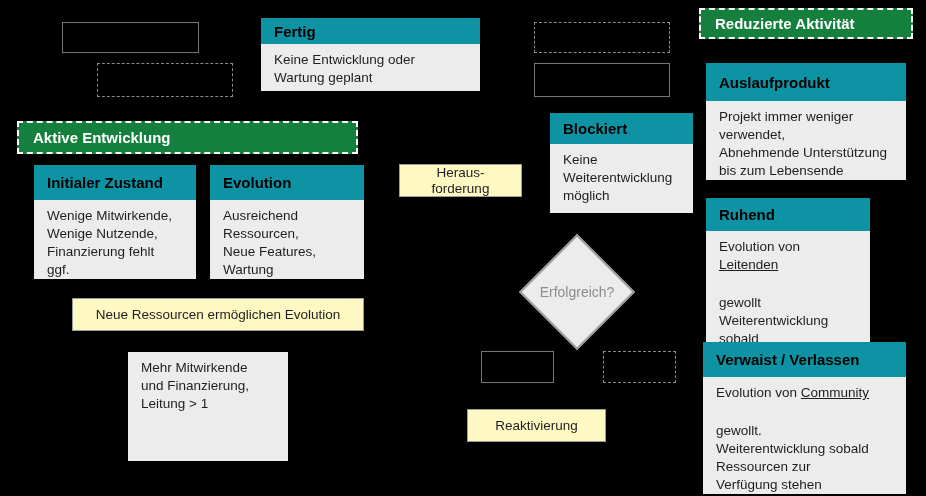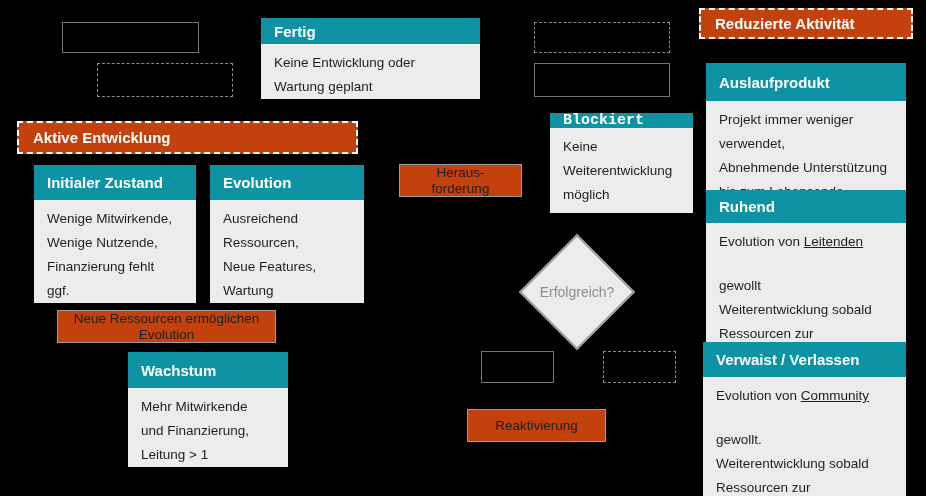--- a/index.html
+++ b/index.html
@@ -6,67 +6,67 @@
   #canvas{
     position:relative;
     width:926px;height:496px;
     background:#000;
     font-family:"Liberation Sans", sans-serif;
     overflow:hidden;
   }
   
   .state{position:absolute;display:flex;flex-direction:column;box-sizing:border-box;}
   .state .hdr{
-    background:#0d93a3;color:#ffffff;font-weight:bold;font-size:15px;
+    background:#0d93a3;color:#000000;font-weight:bold;font-size:15px;
     display:flex;align-items:center;padding:0 13px;flex:0 0 auto;box-sizing:border-box;
   }
   .state .bdy{
-    background:#ececec;color:#1e1e1e;font-size:13.5px;line-height:24px;
+    background:#ececec;color:#1e1e1e;font-size:13.5px;line-height:18px;
     padding:7px 12px 0 13px;flex:1 1 auto;white-space:pre-line;box-sizing:border-box;
   }
   .state .bdy .inline-pre{white-space:pre-line;}
   .u{text-decoration:underline;}
   .rest{display:block;white-space:pre-line;margin-top:20px;}
 
   #fertig{left:261px;top:18px;width:219px;height:73px;}   #fertig .hdr{height:26px;}
   #initialer{left:34px;top:165px;width:162px;height:113px;} #initialer .hdr{height:35px;}
   #evolution{left:210px;top:165px;width:154px;height:113px;} #evolution .hdr{height:35px;}
   #wachstum{left:128px;top:352px;width:160px;height:109px;} #wachstum .hdr{height:36px;}
-  #blockiert{left:550px;top:113px;width:143px;height:100px;} #blockiert .hdr{height:15px;font-family:Liberation Mono, monospace;}
+  #blockiert{left:550px;top:113px;width:143px;height:100px;} #blockiert .hdr{height:31px;}
   #auslaufprodukt{left:706px;top:63px;width:200px;height:116px;} #auslaufprodukt .hdr{height:38px;}
-  #ruhend{left:706px;top:190px;width:200px;height:130px;} #ruhend .hdr{height:33px;}
+  #ruhend{left:706px;top:198px;width:164px;height:130px;} #ruhend .hdr{height:33px;}
   #verwaist{left:703px;top:342px;width:203px;height:131px;} #verwaist .hdr{height:35px;}
 
   
   .groupbar{
-    position:absolute;background:#c2410c;border:2px dashed #fff;box-sizing:border-box;
+    position:absolute;background:#15803d;border:2px dashed #fff;box-sizing:border-box;
     color:#fff;font-weight:bold;font-size:15px;display:flex;align-items:center;padding:0 14px;
   }
   #bar-active{left:17px;top:121px;width:341px;height:33px;}
   #bar-reduced{left:699px;top:8px;width:214px;height:31px;}
 
   
   .emptybox{position:absolute;box-sizing:border-box;background:#000;}
   .solidb{border:1px solid #757575;}
   .dashb{border:1px dashed #8a8a8a;}
   #empty-solid-tl{left:62px;top:22px;width:137px;height:31px;}
   #empty-dash-tl{left:97px;top:63px;width:136px;height:34px;}
   #empty-dash-tc{left:534px;top:22px;width:136px;height:31px;}
   #empty-solid-tc{left:534px;top:63px;width:136px;height:34px;}
   #empty-solid-dec{left:481px;top:351px;width:73px;height:32px;}
   #empty-dash-dec{left:603px;top:351px;width:73px;height:32px;}
 
   
   .wlabel{
-    position:absolute;background:#c2410c;border:1px solid #9c9c9c;box-sizing:border-box;
+    position:absolute;background:#fef9c3;border:1px solid #9c9c9c;box-sizing:border-box;
     color:#1e1e1e;font-size:13.5px;line-height:16px;display:flex;align-items:center;
     justify-content:center;text-align:center;white-space:pre-line;
   }
   #heraus{left:399px;top:164px;width:123px;height:33px;}
-  #neue{left:57px;top:298px;width:219px;height:33px;margin-top:12px;}
+  #neue{left:72px;top:298px;width:292px;height:33px;}
   #reakt{left:467px;top:409px;width:139px;height:33px;}
 
   
   #diamond{
     position:absolute;left:536px;top:251px;width:82px;height:82px;
     background:#ececec;border:2px solid #9b9b9b;transform:rotate(45deg);box-sizing:border-box;
   }
   #diamond-label{
     position:absolute;left:519px;top:284px;width:116px;text-align:center;
     color:#8d8d8d;font-size:14px;
@@ -107,21 +107,20 @@
 
   <div id="initialer" class="state">
     <div class="hdr">Initialer Zustand</div>
     <div class="bdy">Wenige Mitwirkende,
 Wenige Nutzende,
 Finanzierung fehlt
 ggf.</div>
   </div>
 
   <div id="wachstum" class="state">
-    <div class="hdr">Wachstum</div>
     <div class="bdy">Mehr Mitwirkende
 und Finanzierung,
 Leitung &gt; 1</div>
   </div>
 
   <div id="blockiert" class="state">
     <div class="hdr">Blockiert</div>
     <div class="bdy">Keine
 Weiterentwicklung
 möglich</div>

